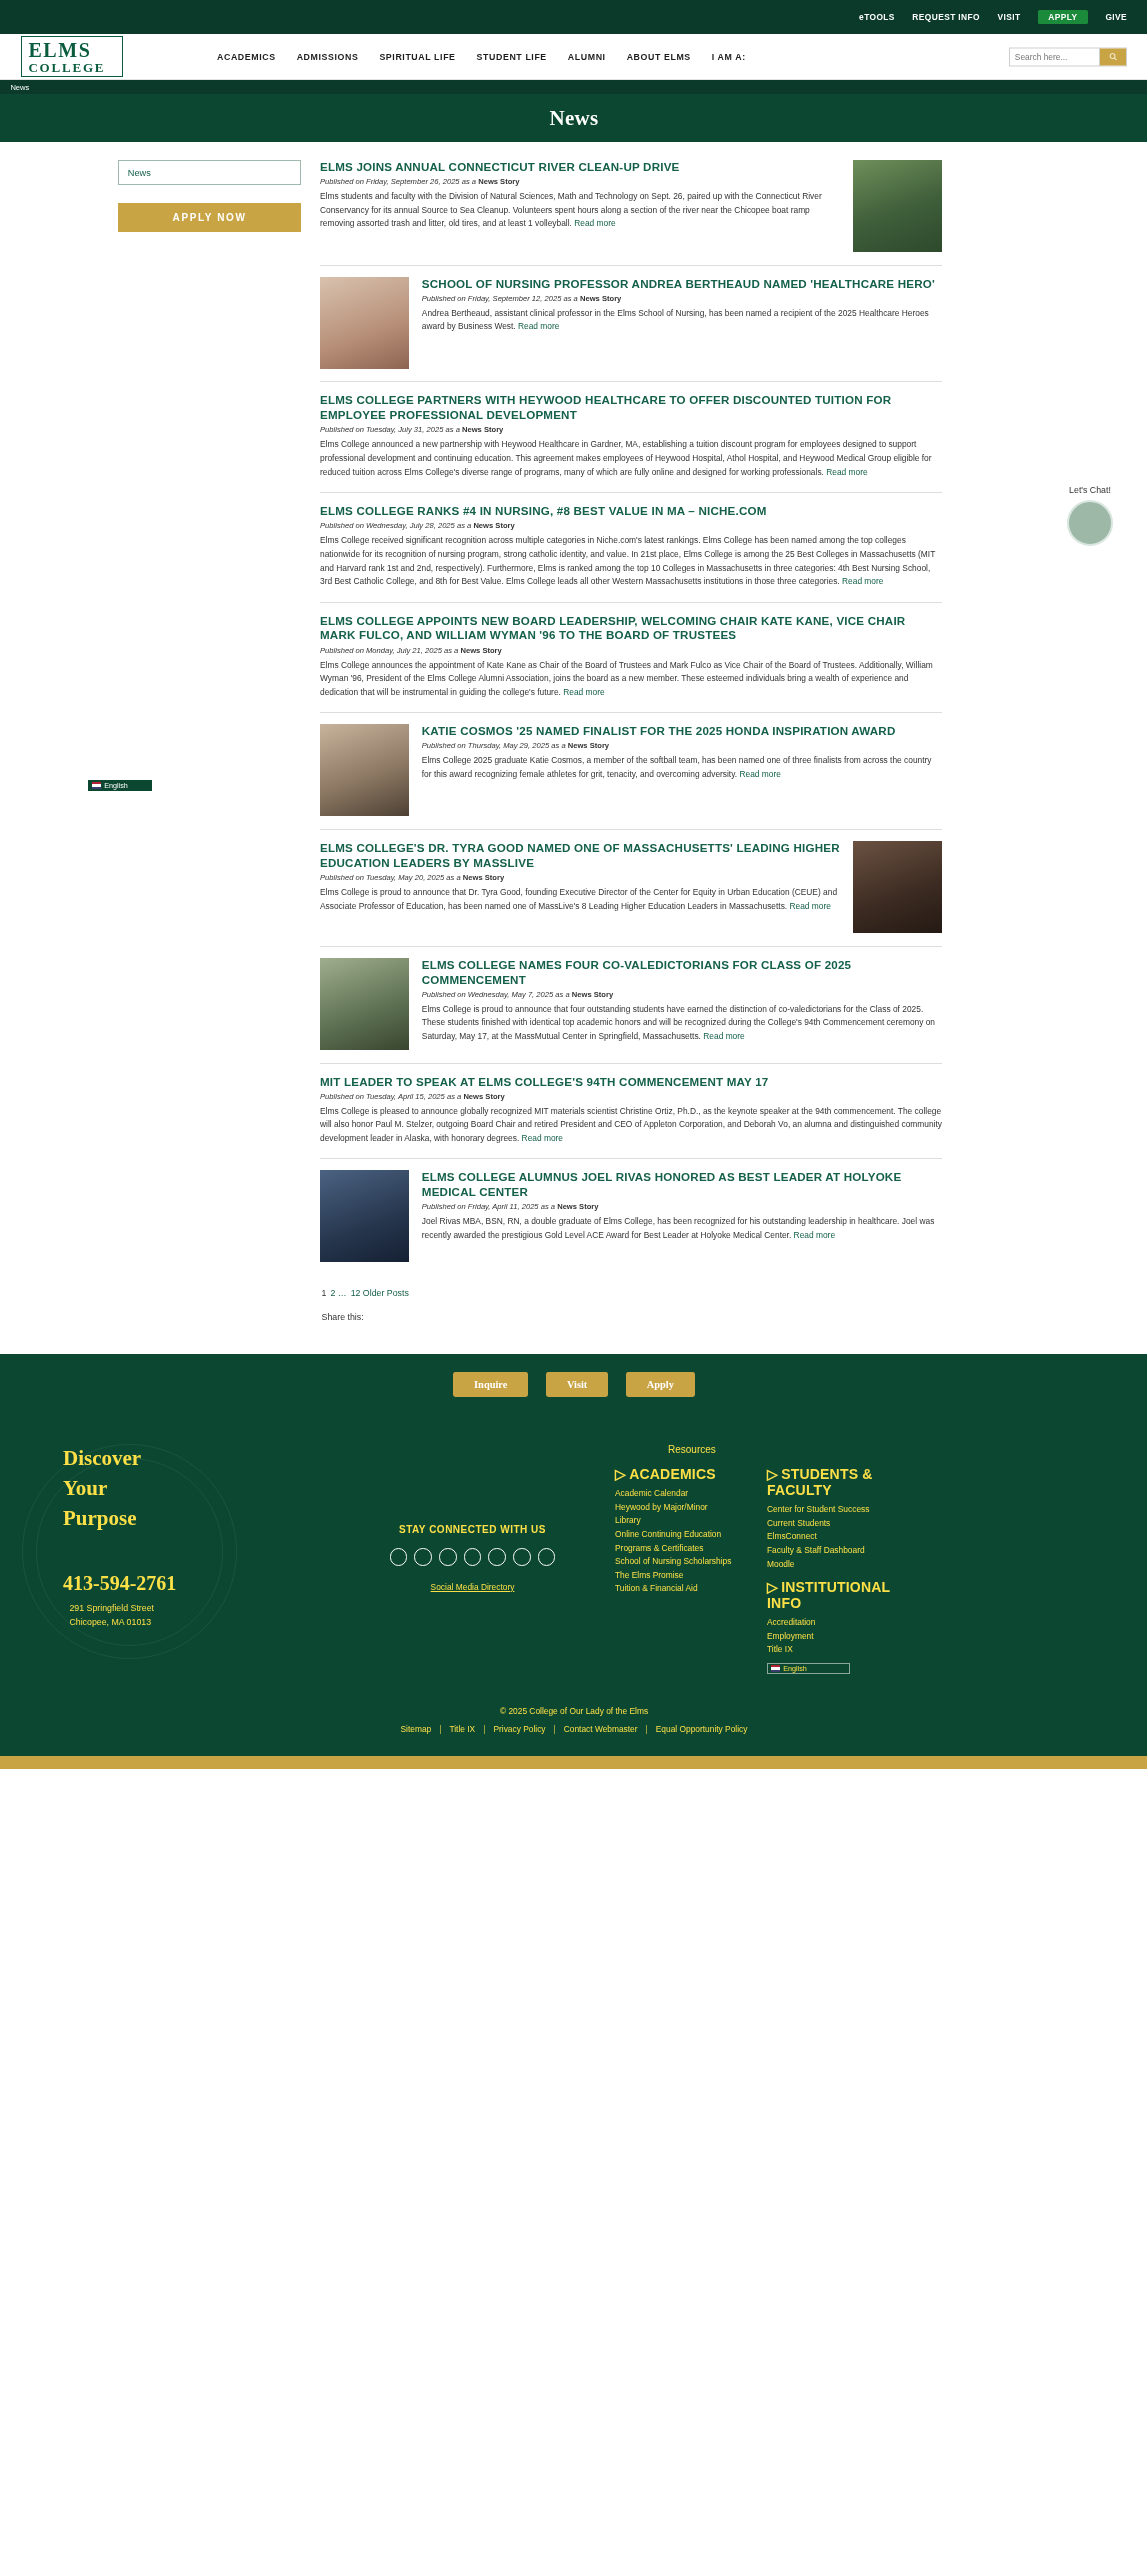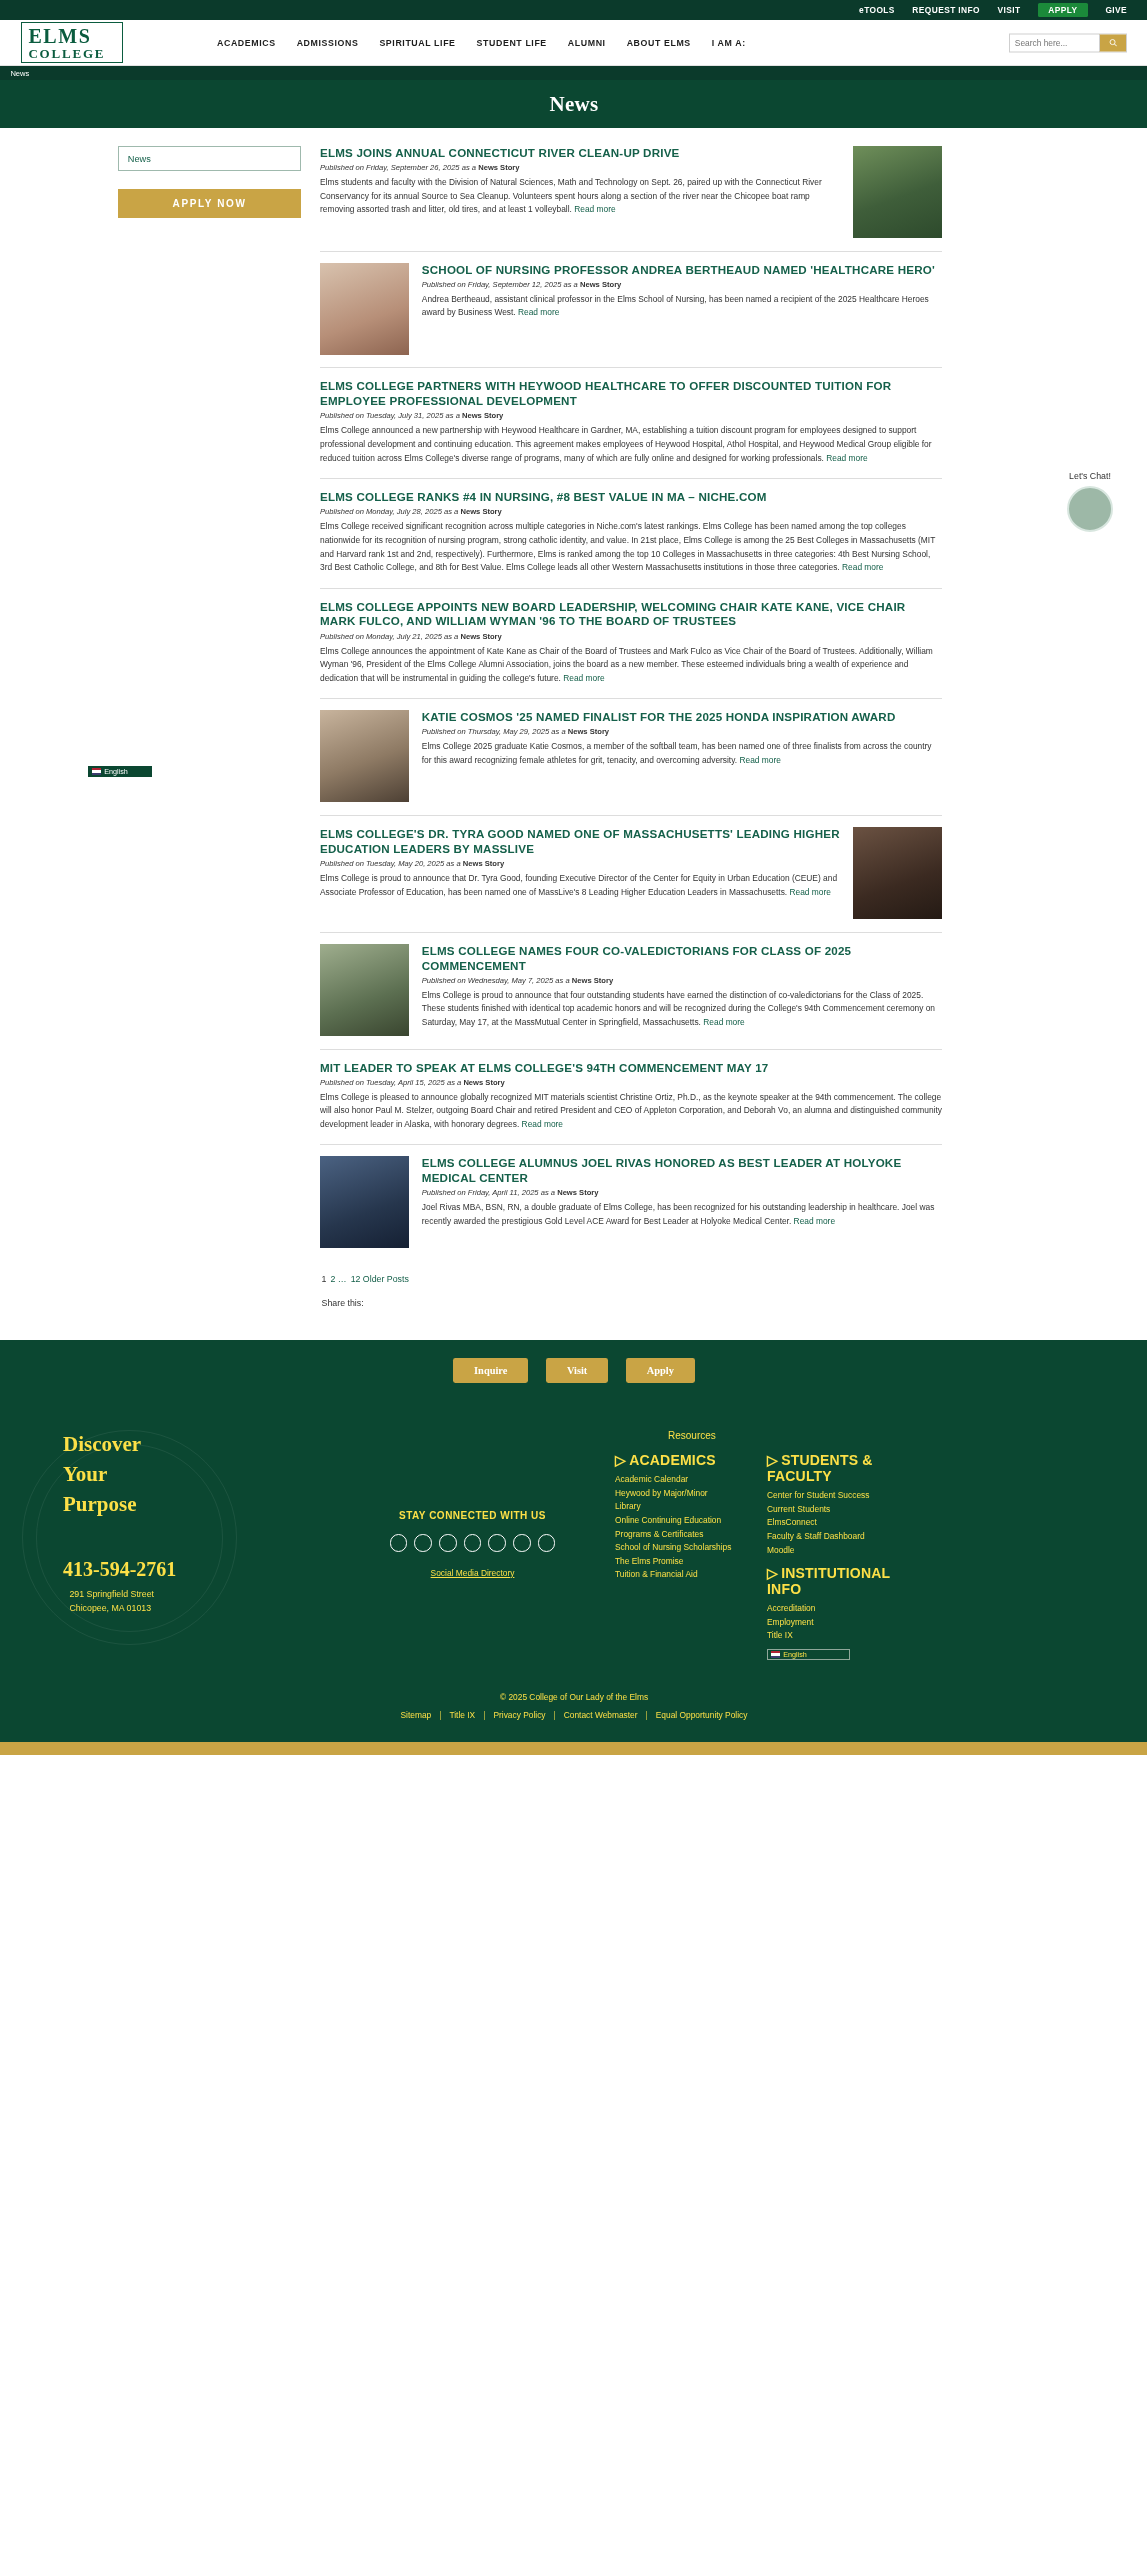--- a/index.html
+++ b/index.html
@@ -8,21 +8,21 @@
     width:1148px; height:2576px;
     font-family:"Liberation Sans", sans-serif;
     background:#ffffff;
     color:#222;
     -webkit-font-smoothing:antialiased;
   }
   .page { width:1148px; position:relative; }
 
   
   .utilbar {
-    height:20px; background:#0b3a2b; display:flex; align-items:center;
+    height:34px; background:#0b3a2b; display:flex; align-items:center;
     justify-content:flex-end; padding-right:21px; gap:17.5px;
   }
   .utilbar a {
     color:#ffffff; font-size:8.4px; letter-spacing:0.4px; text-decoration:none; font-weight:600;
   }
   .utilbar a.apply {
     background:#1b8a3a; color:#fff; padding:2.4px 10.4px; border-radius:1.6px; font-weight:700;
   }
 
   
@@ -306,21 +306,21 @@
             <span>Elms College announced a new partnership with Heywood Healthcare in Gardner, MA, establishing a tuition discount program for employees designed to support professional development and continuing education. This agreement makes employees of Heywood Hospital, Athol Hospital, and Heywood Medical Group eligible for reduced tuition across Elms College's diverse range of programs, many of which are fully online and designed for working professionals.</span>
             <a>Read more</a>
           </div>
         </div>
       </div>
 
       <div class="article">
         <div class="art-body">
           <h2 class="art-title">ELMS COLLEGE RANKS #4 IN NURSING, #8 BEST VALUE IN MA – NICHE.COM</h2>
           <div class="art-meta">
-            <span>Published on Monday, July 28, 2025 as a </span><b>News Story</b>
+            <span>Published on Wednesday, July 28, 2025 as a </span><b>News Story</b>
           </div>
           <div class="art-text">
             <span>Elms College received significant recognition across multiple categories in Niche.com's latest rankings. Elms College has been named among the top colleges nationwide for its recognition of nursing program, strong catholic identity, and value. In 21st place, Elms College is among the 25 Best Colleges in Massachusetts (MIT and Harvard rank 1st and 2nd, respectively). Furthermore, Elms is ranked among the top 10 Colleges in Massachusetts in three categories: 4th Best Nursing School, 3rd Best Catholic College, and 8th for Best Value. Elms College leads all other Western Massachusetts institutions in those three categories.</span>
             <a>Read more</a>
           </div>
         </div>
       </div>
 
       <div class="article">
         <div class="art-body">

